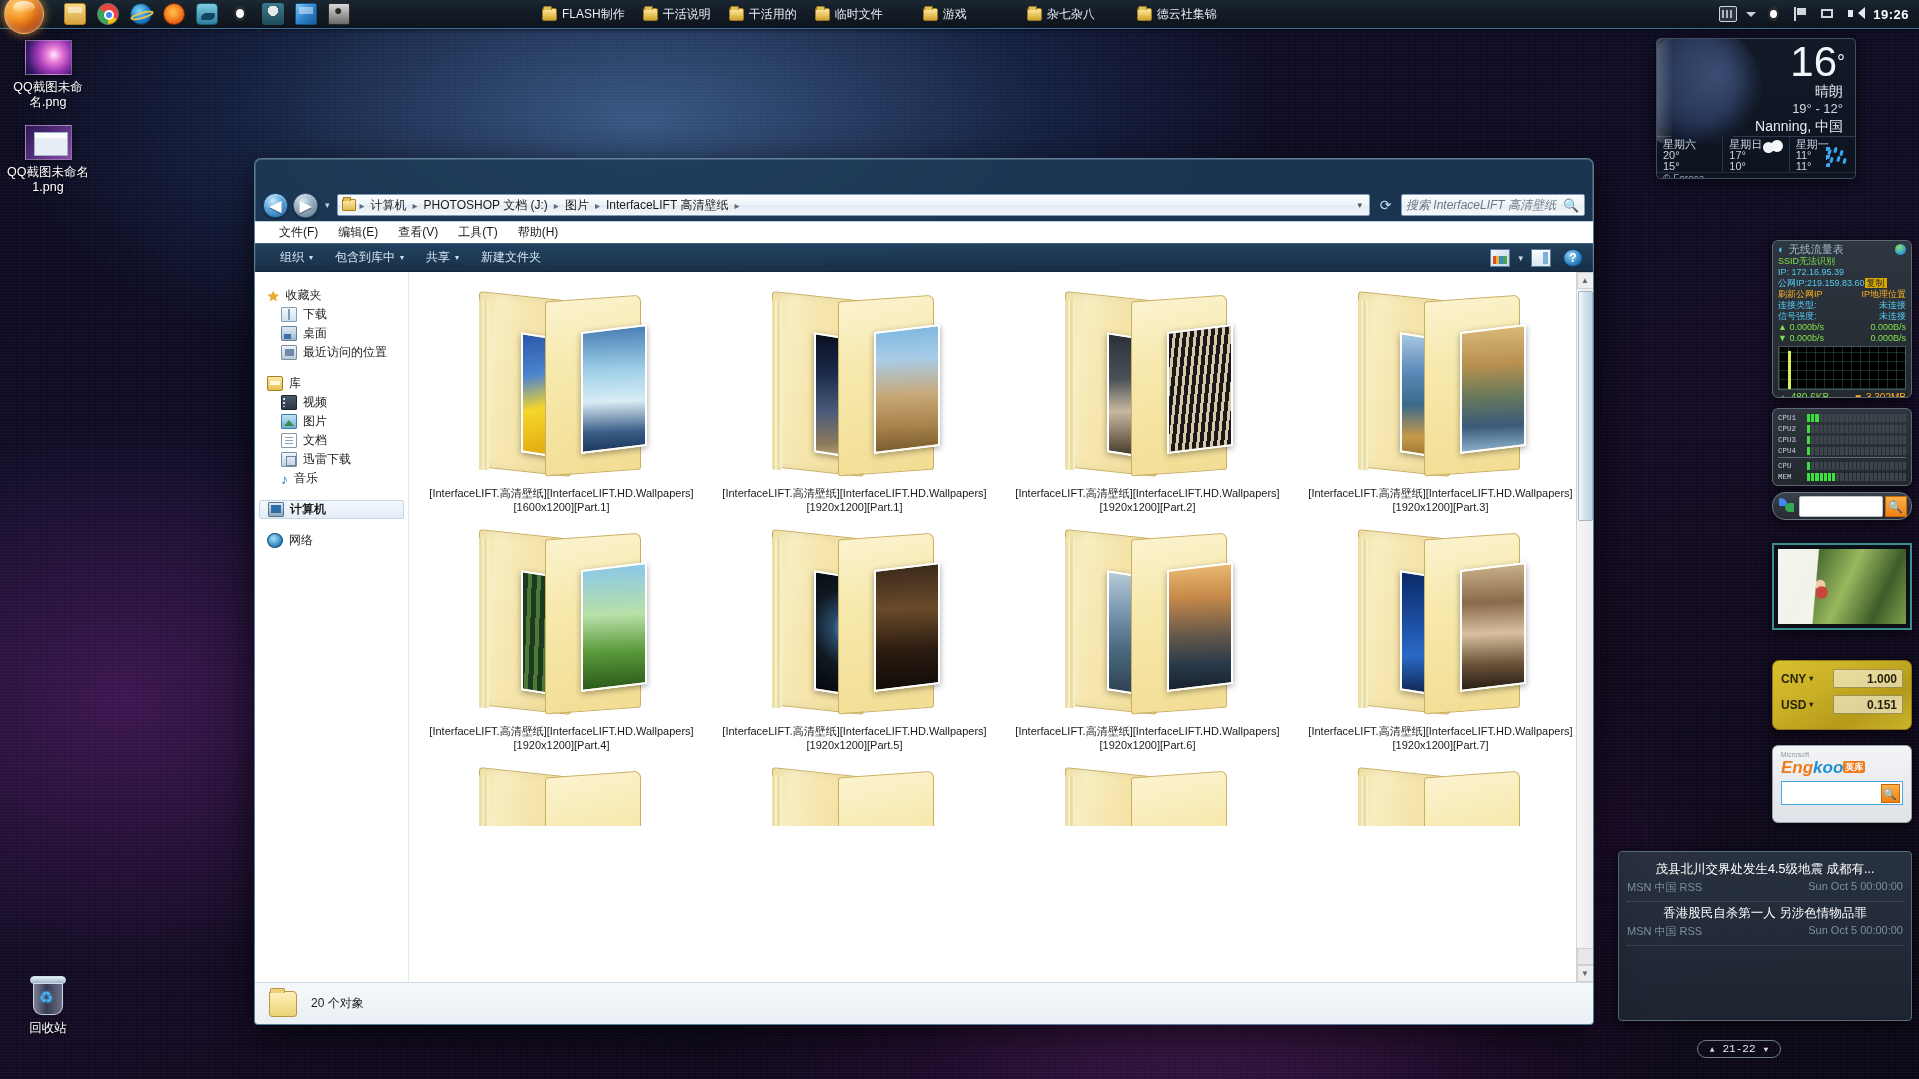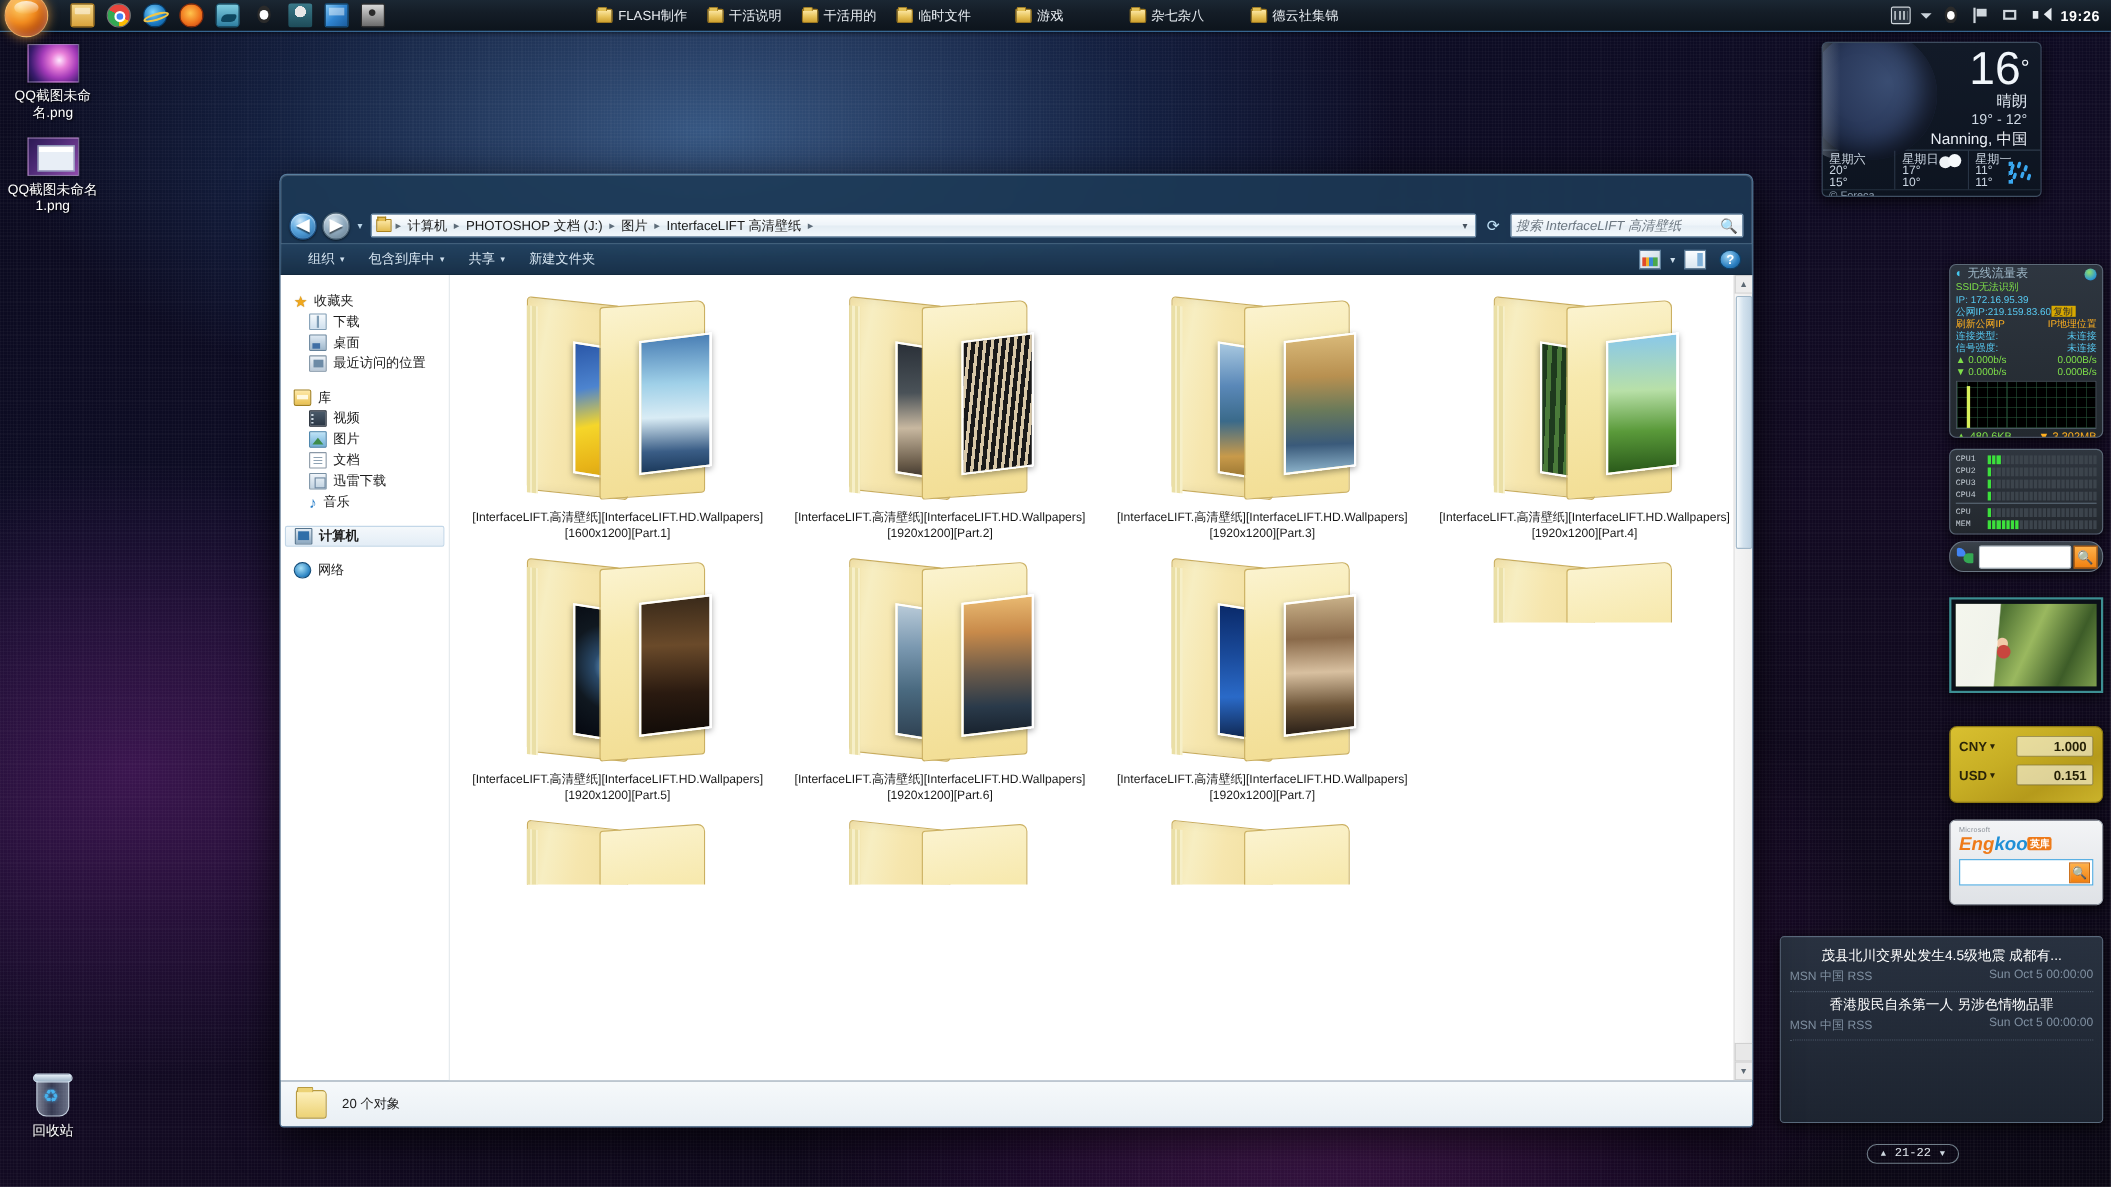--- a/index.html
+++ b/index.html
@@ -183,21 +183,21 @@
     width: 14px; height: 12px; position: relative; flex: 0 0 auto; margin-right: 2px;
     background: linear-gradient(180deg,#fde9a8,#e3bc50); border: 1px solid #a9821f; border-radius: 1px;
   }
   .crumb-ico::before { content:""; position:absolute; left:0; top:-3px; width:6px; height:3px; background:#e3bc50; border:1px solid #a9821f; border-bottom:none;}
   .crumb { font-size: 12px; color: #1b1b1b; padding: 2px 4px; white-space: nowrap; cursor: pointer; border-radius:2px;}
   .crumb-sep { color: #5d6b78; font-size: 10px; padding: 0 1px; }
   .crumb-spacer { flex: 1 1 auto; }
   .crumb-dd { color:#46525e; font-size:9px; padding: 0 5px; cursor:pointer;}
   .refresh-btn { width: 21px; height: 21px; position: relative; flex:0 0 auto; cursor:pointer; color:#bfe0f5; font-size:14px; text-align:center; line-height:21px;}
   .searchbox {
-    width: 212px; height: 22px; flex: 0 0 auto;
+    width: 184px; height: 22px; flex: 0 0 auto;
     background: linear-gradient(180deg,#fbfdfe 0%, #eef4f9 48%, #e6eef5 52%, #f4f9fc 100%);
     border: 1px solid #7f9db8; border-radius: 2px;
     display: flex; align-items: center; padding: 0 4px;
   }
   .searchbox .ph { flex:1 1 auto; font-size: 12px; font-style: italic; color: #6c7781; white-space: nowrap; overflow: hidden; }
   .searchbox .mag { color: #3a6a9c; font-size: 13px; }
 
   .menubar {
     height: 22px; flex: 0 0 auto; display: flex; align-items: center;
     background: #ffffff; border-top: 1px solid #b8cfe0;
@@ -589,20 +589,27 @@
       <span class="crumb-spacer"></span>
       <span class="crumb-dd">▾</span>
     </div>
     <div class="refresh-btn">⟳</div>
     <div class="searchbox">
       <span class="ph">搜索 InterfaceLIFT 高清壁纸</span>
       <span class="mag">🔍</span>
     </div>
   </div>
 
+  <div class="menubar">
+    <div class="menu-item">文件(F)</div>
+    <div class="menu-item">编辑(E)</div>
+    <div class="menu-item">查看(V)</div>
+    <div class="menu-item">工具(T)</div>
+    <div class="menu-item">帮助(H)</div>
+  </div>
 
   <div class="cmdbar">
     <div class="cmd">
       <span>组织</span>
       <span class="car">▾</span>
     </div>
     <div class="cmd">
       <span>包含到库中</span>
       <span class="car">▾</span>
     </div>
@@ -693,20 +700,32 @@
               <div class="back"></div>
                 <div class="spine"></div>
               <div class="ph ph1" style="background:linear-gradient(160deg,#2a57a8 0%,#4d84cf 30%,#f5d62a 55%,#e8b418 80%,#c89a10 100%)"></div>
               <div class="ph ph2" style="background:linear-gradient(185deg,#4a7fb5 0%,#9fd0e8 35%,#d9ecf5 60%,#3a5d86 85%,#1c3a5c 100%)"></div>
               <div class="flap"></div>
             </div>
           </div>
           <div class="tile-label">[InterfaceLIFT.高清壁纸][InterfaceLIFT.HD.Wallpapers][1600x1200][Part.1]</div>
         </div>
 
+        <div class="tile">
+          <div class="tile-ico">
+            <div class="fld">
+              <div class="back"></div>
+                <div class="spine"></div>
+              <div class="ph ph1" style="background:linear-gradient(170deg,#0a1020 0%,#1b2a4a 30%,#4a5a7a 60%,#8a7a5a 85%,#c8b088 100%)"></div>
+              <div class="ph ph2" style="background:linear-gradient(185deg,#7fb8e0 0%,#a8cce8 25%,#c8a878 55%,#a8834a 80%,#7a5c2e 100%)"></div>
+              <div class="flap"></div>
+            </div>
+          </div>
+          <div class="tile-label">[InterfaceLIFT.高清壁纸][InterfaceLIFT.HD.Wallpapers][1920x1200][Part.1]</div>
+        </div>
 
         <div class="tile">
           <div class="tile-ico">
             <div class="fld">
               <div class="back"></div>
                 <div class="spine"></div>
               <div class="ph ph1" style="background:linear-gradient(170deg,#2a3038 0%,#4a5258 35%,#c8b8a0 60%,#6a5c4a 85%,#2a2420 100%)"></div>
               <div class="ph ph2" style="background:repeating-linear-gradient(96deg,#1a1a1a 0 4px,#d8c8a8 4px 7px),linear-gradient(180deg,#2a2a2a,#111)"></div>
               <div class="flap"></div>
             </div>

